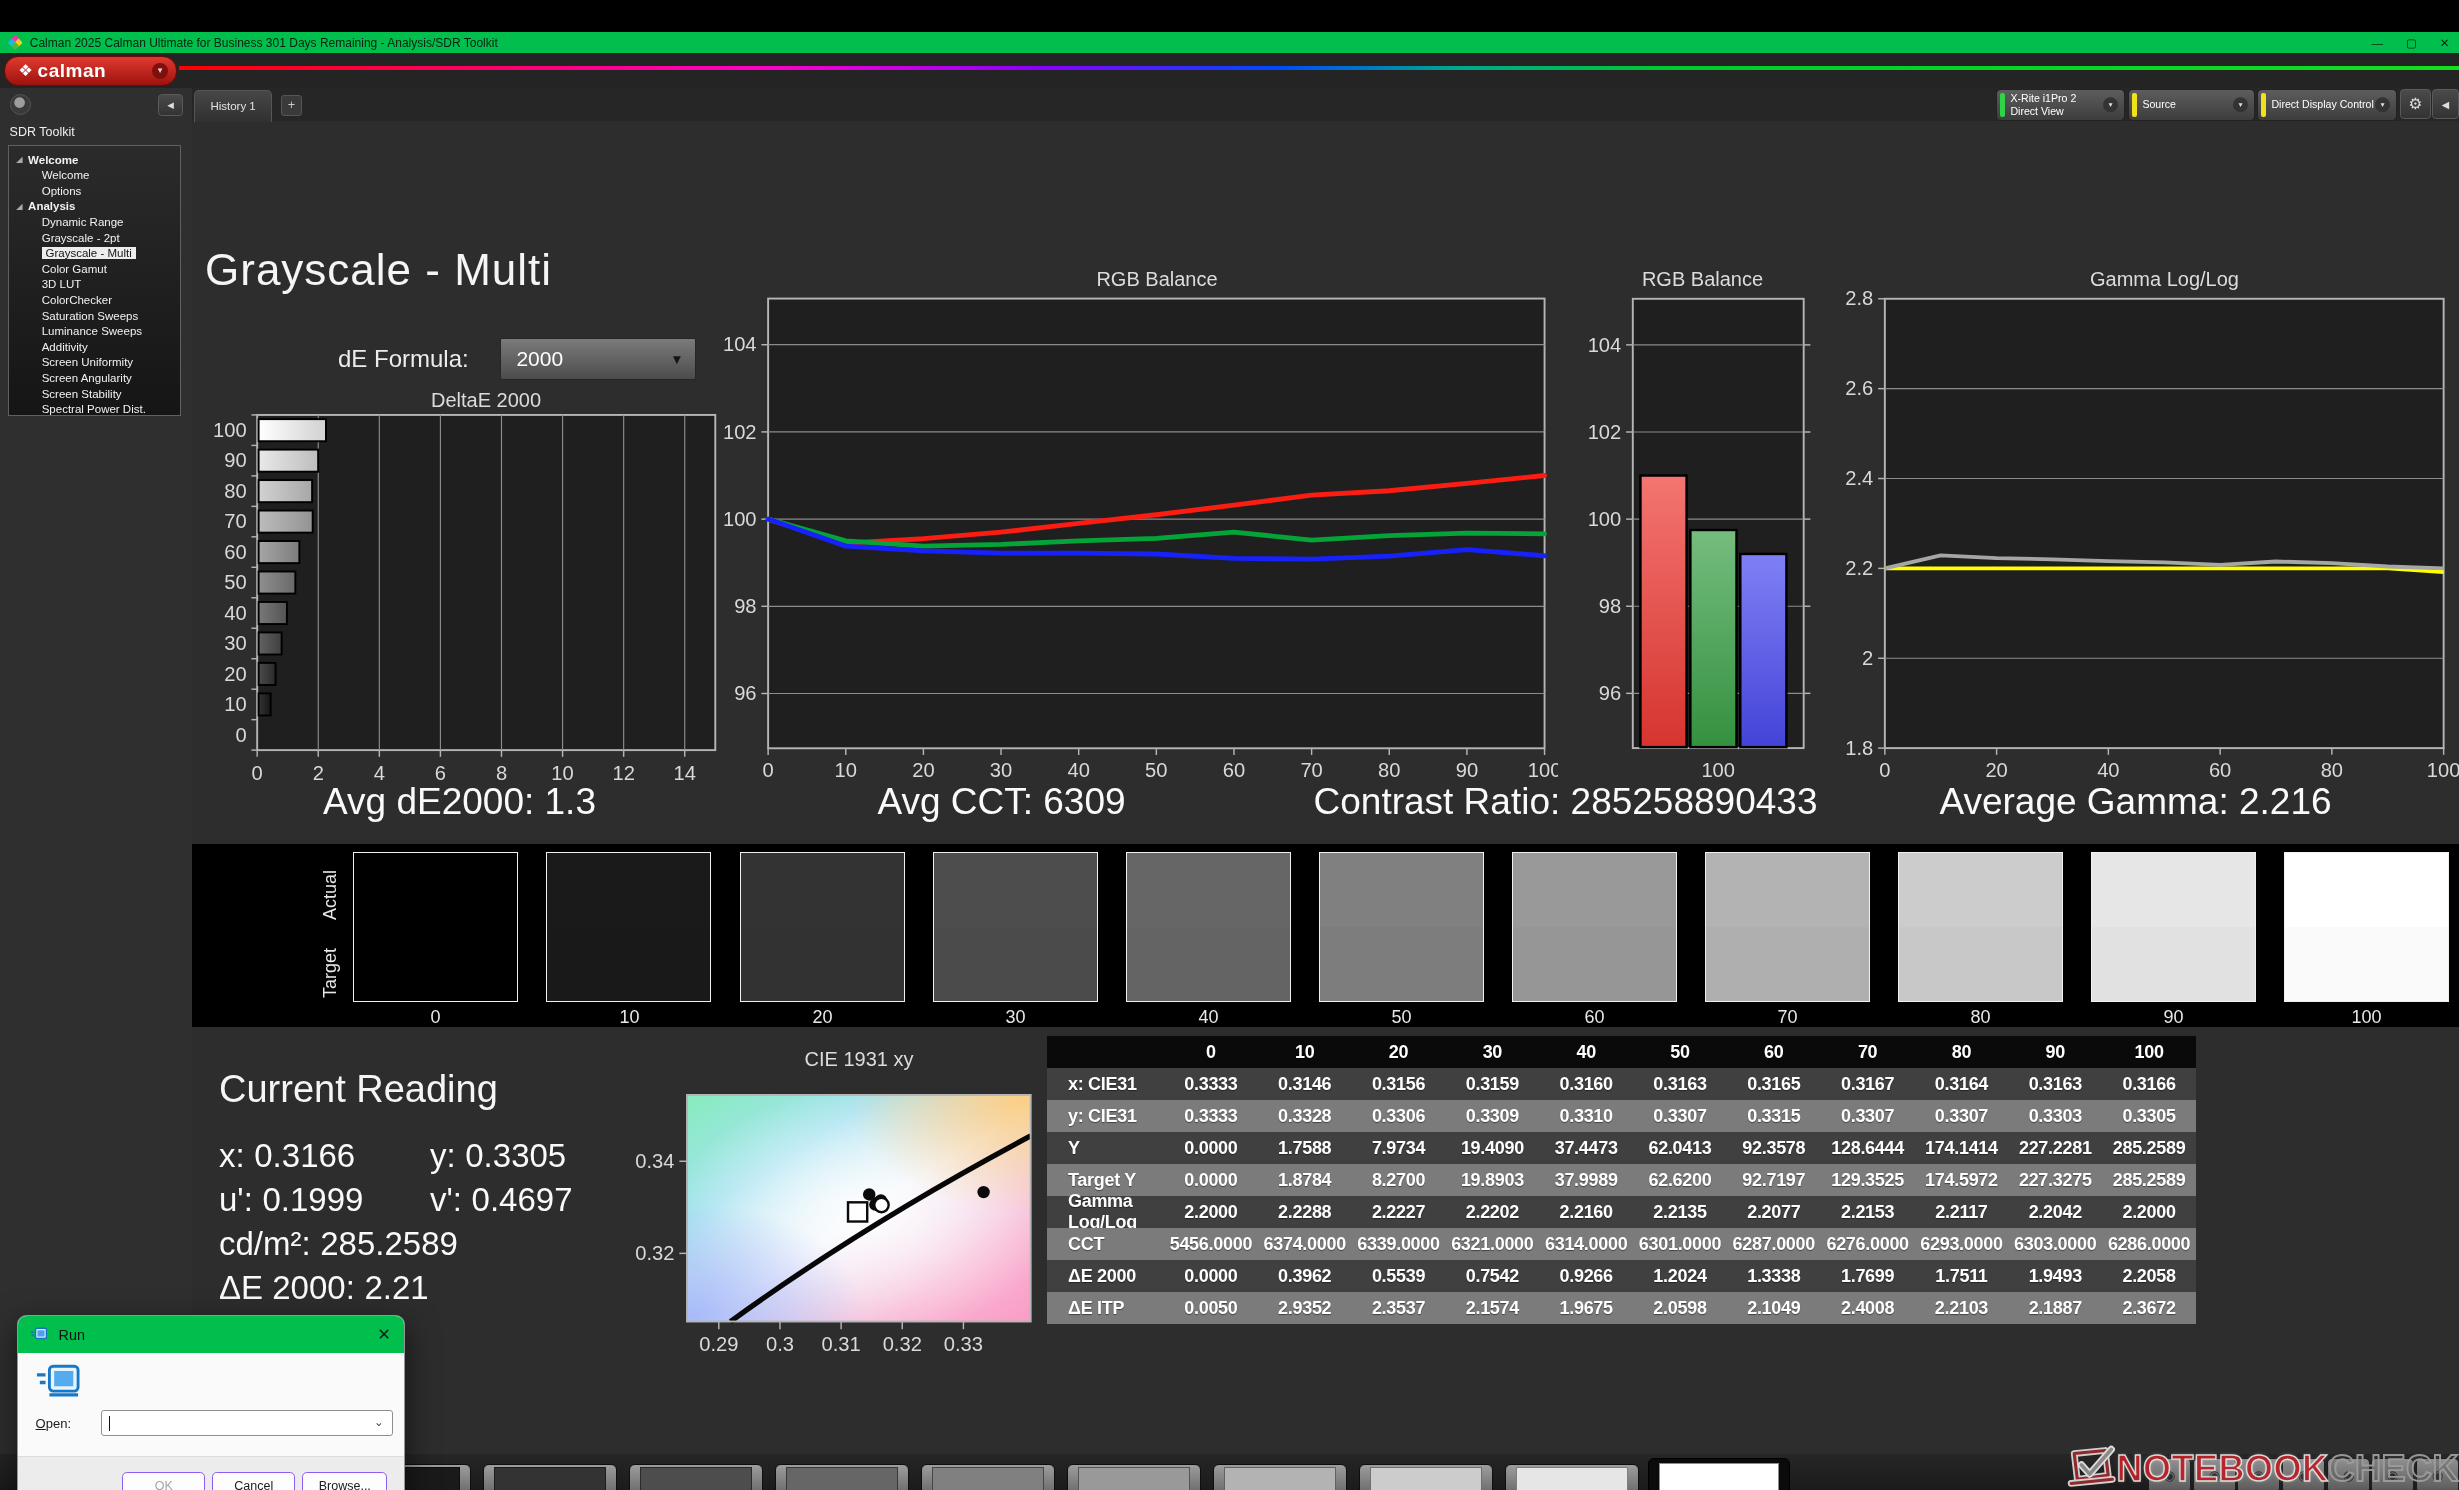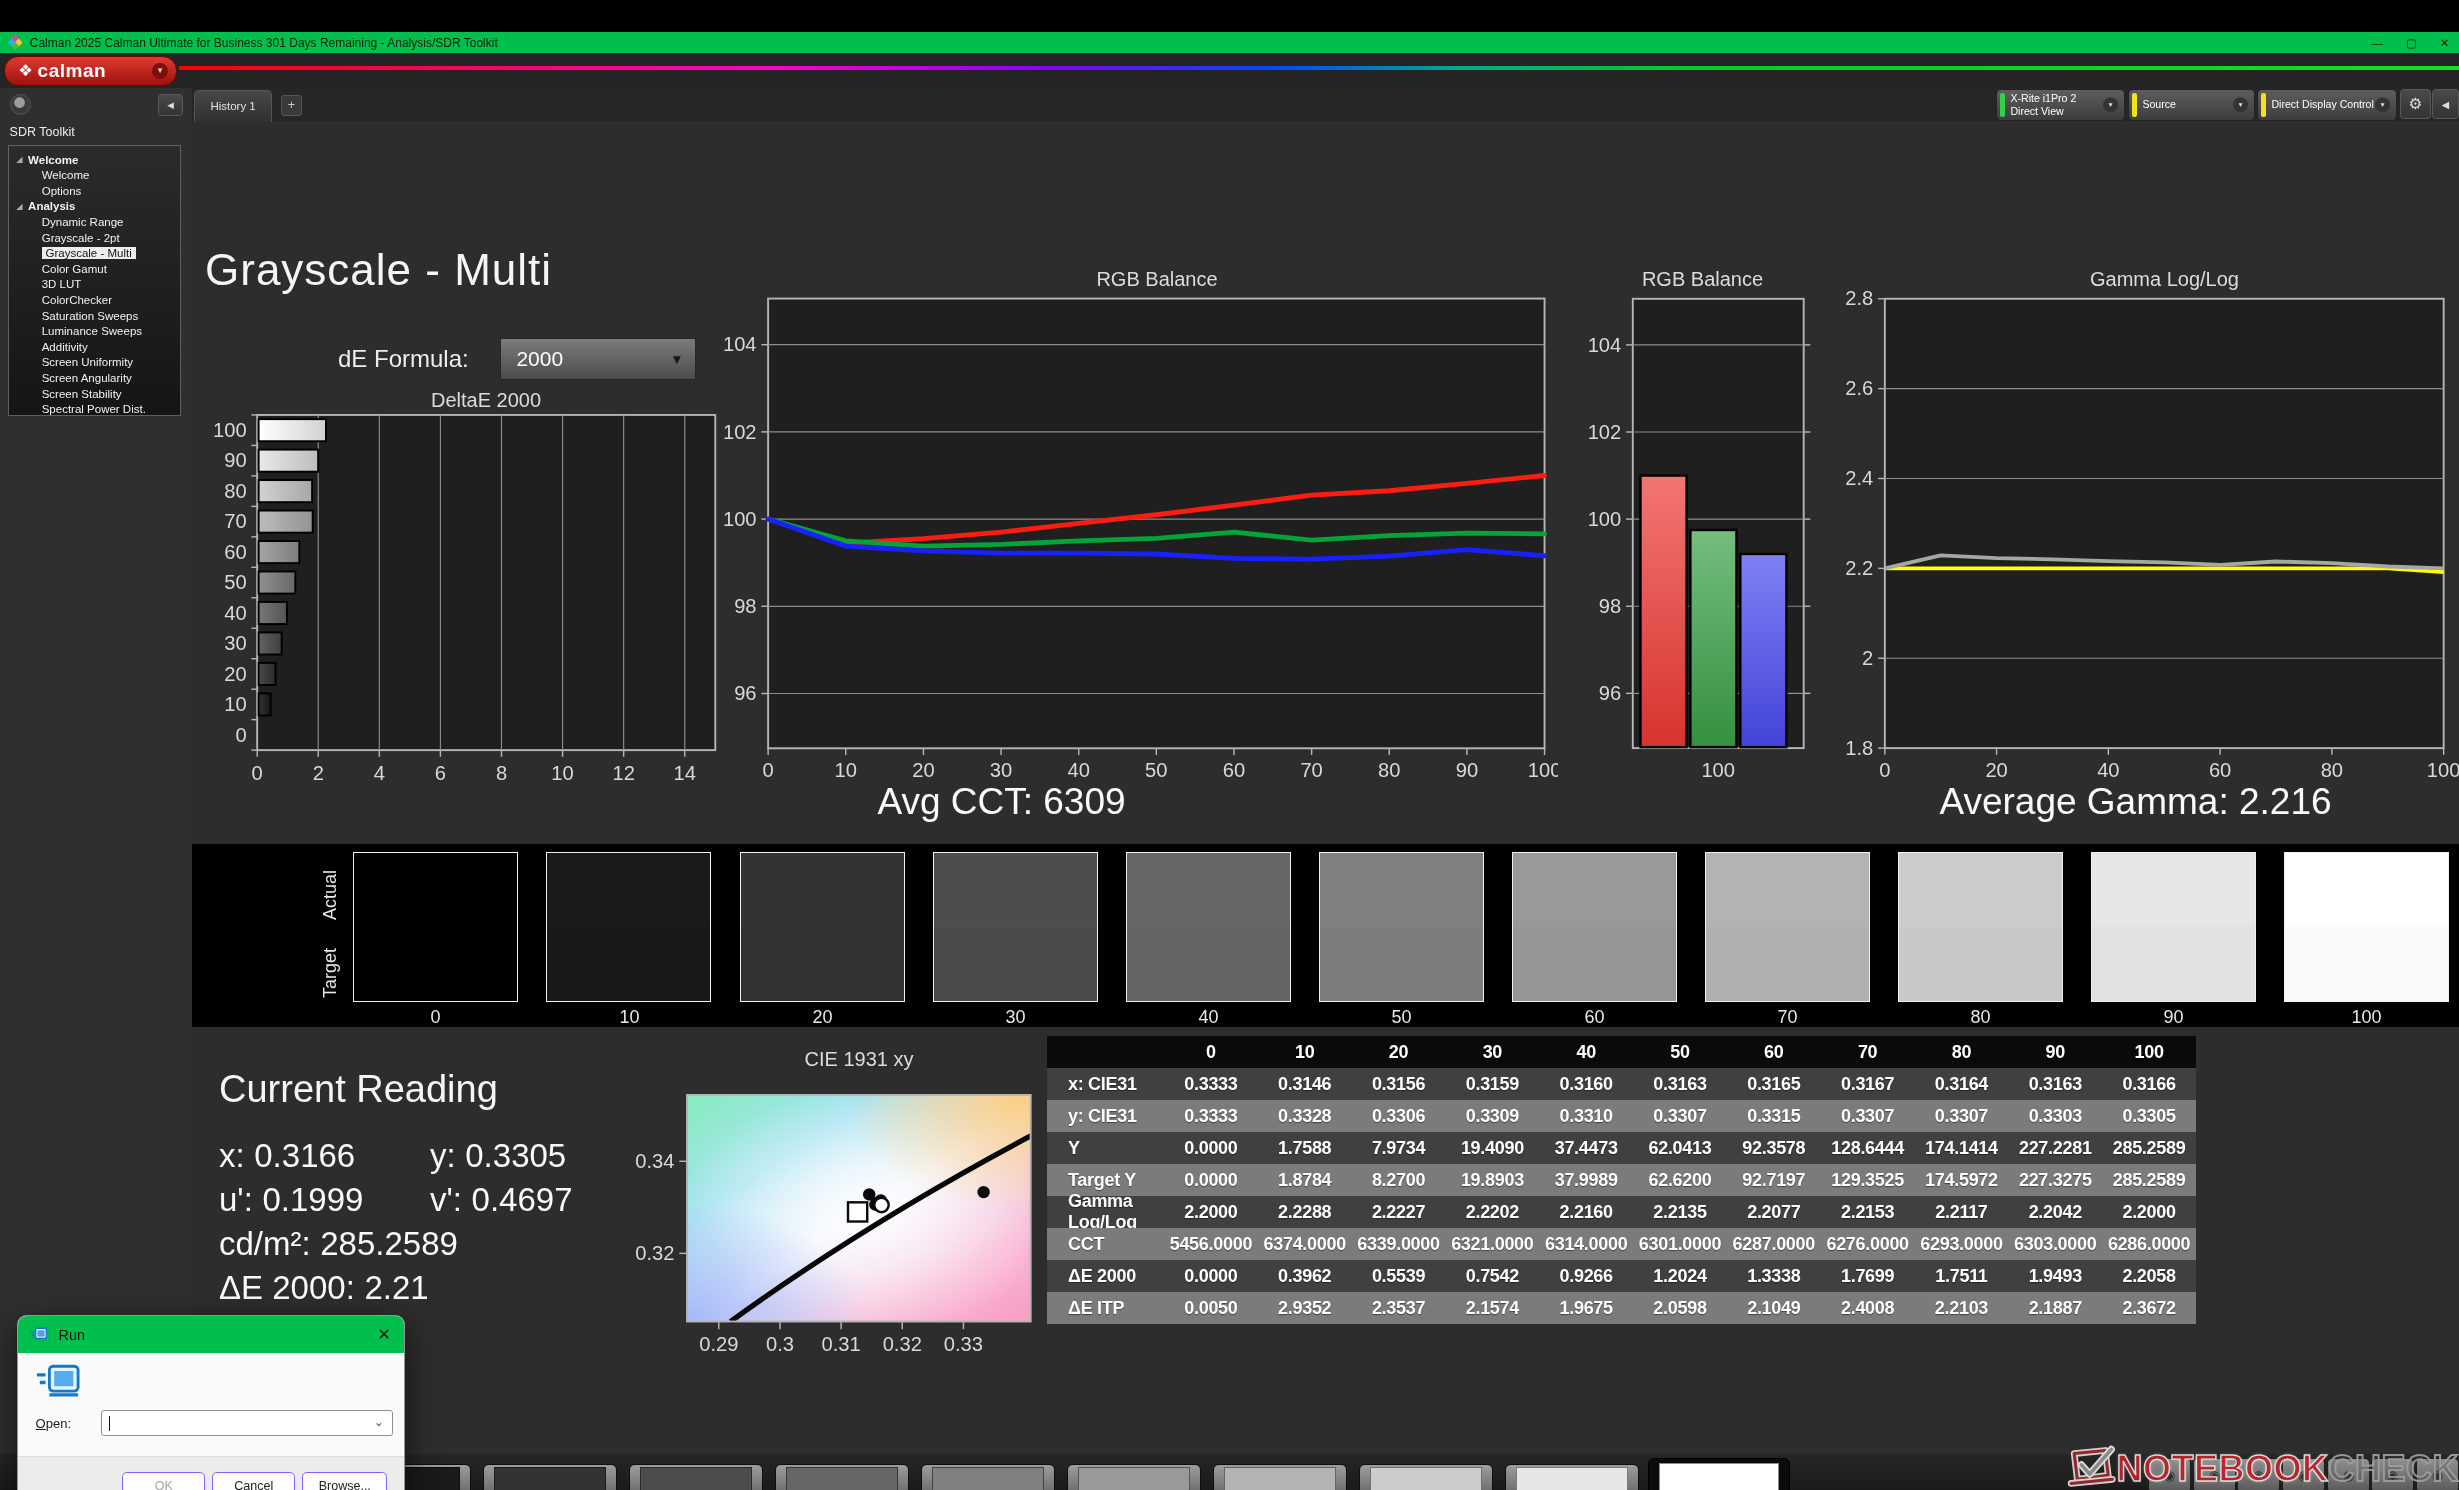--- a/index.html
+++ b/index.html
@@ -489,21 +489,23 @@
       <line x1="403.2" y1="483" x2="403.2" y2="490" stroke="#b5b5b5" stroke-width="1.5"></line>
       <text x="403.2" y="513" font-size="21" text-anchor="middle" fill="#d9d9d9">60</text>
       <line x1="519.6" y1="483" x2="519.6" y2="490" stroke="#b5b5b5" stroke-width="1.5"></line>
       <text x="519.6" y="513" font-size="21" text-anchor="middle" fill="#d9d9d9">80</text>
       <line x1="636" y1="483" x2="636" y2="490" stroke="#b5b5b5" stroke-width="1.5"></line>
       <text x="636" y="513" font-size="21" text-anchor="middle" fill="#d9d9d9">100</text>
       <polyline points="54,295.79999999999984 112.2,295.79999999999984 170.4,295.79999999999984 228.6,295.79999999999984 286.8,295.79999999999984 345,295.79999999999984 403.2,295.79999999999984 461.4,295.79999999999984 519.6,295.79999999999984 577.8,295.79999999999984 636,299.5439999999998" fill="none" stroke="#ffff00" stroke-width="4" stroke-linejoin="round"></polyline>
       <polyline points="54,295.79999999999984 112.2,282.3215999999999 170.4,285.1763999999999 228.6,286.34639999999985 286.8,288.31199999999984 345,289.482 403.2,292.1963999999999 461.4,288.6395999999999 519.6,290.3243999999999 577.8,293.83439999999985 636,295.79999999999984" fill="none" stroke="#a6a6a6" stroke-width="4" stroke-linejoin="round"></polyline>
     </svg>
 
+  <div class="abs summary" style="left:75px;width:769px;">Avg dE2000: 1.3</div>
   <div class="abs summary" style="left:617px;width:769px;">Avg CCT: 6309</div>
+  <div class="abs summary" style="left:1181px;width:769px;">Contrast Ratio: 285258890433</div>
   <div class="abs summary" style="left:1751px;width:769px;">Average Gamma: 2.216</div>
 
   <div class="abs strip" id="strip">
     <div class="rot-label" style="top:11.5px;height:77px;">Actual</div>
     <div class="rot-label" style="top:90px;height:77px;">Target</div>
   <div class="swatch" style="left: 161px;">
         <div class="half" style="top: 0px; background: rgb(0, 0, 0);"></div>
         <div class="half" style="top: 50%; background: rgb(0, 0, 0);"></div>
       </div>
       <div class="swatch-label" style="left: 159px;">0</div>

